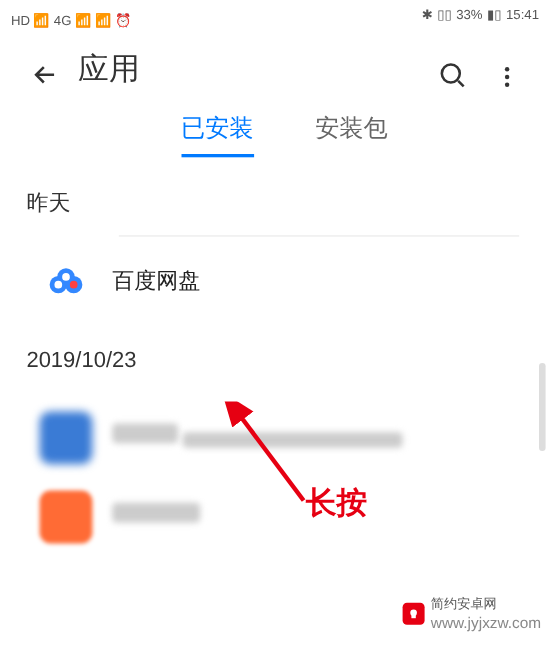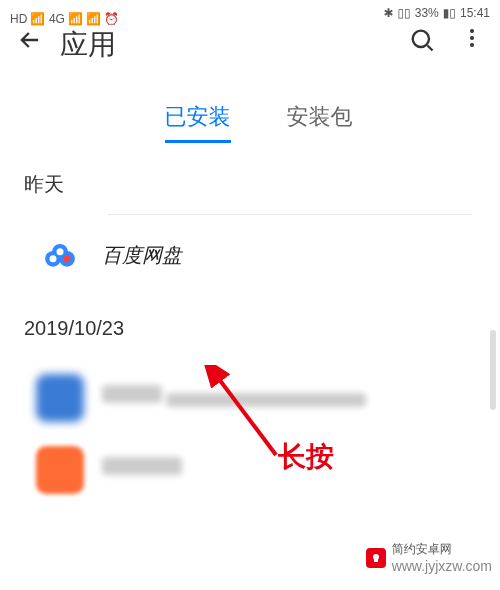--- a/index.html
+++ b/index.html
@@ -18,22 +18,22 @@
       align-items: center;
       padding: 0 10px;
       font-size: 12px;
       color: #555;
     }
     .status-left { display: flex; align-items: center; gap: 2px; margin-top: 12px; }
     .status-right { display: flex; align-items: center; gap: 4px; }
     .header {
       height: 56px;
       display: flex;
-      align-items: flex-start;
-      padding: 0 16px;
+      align-items: flex-end;
+      padding: 0 27px;
       gap: 16px;
     }
     .back-icon { width: 28px; height: 28px; cursor: pointer; }
     .header-title { font-size: 28px; color: #333; flex: 1; }
     .search-icon { width: 28px; height: 28px; cursor: pointer; margin-right: 8px; }
     .more-icon { width: 24px; height: 24px; cursor: pointer; display: flex; flex-direction: column; justify-content: center; align-items: center; gap: 3px; }
     .more-icon span { width: 4px; height: 4px; background: #333; border-radius: 50%; }
     .tabs {
       display: flex;
       justify-content: center;
@@ -74,21 +74,21 @@
       height: 48px;
       border-radius: 10px;
       flex-shrink: 0;
       display: flex;
       align-items: center;
       justify-content: center;
     }
     .app-icon-baidu { background: #fff; }
     .app-icon-blur1 { background: #3a7bd5; filter: blur(4px); }
     .app-icon-blur2 { background: #ff6b35; filter: blur(2px); border-radius: 10px; }
-    .app-info { flex: 1; font-style: italic; }
+    .app-info { flex: 1; }
     .app-name { font-size: 20px; color: #222; margin-bottom: 4px; }
     .app-meta { font-size: 16px; color: #888; }
     .blurred .app-name, .blurred .app-meta {
       background: #ccc;
       color: transparent;
       border-radius: 4px;
       filter: blur(3px);
       display: inline-block;
     }
     .blurred .app-name { width: 60px; height: 18px; }

